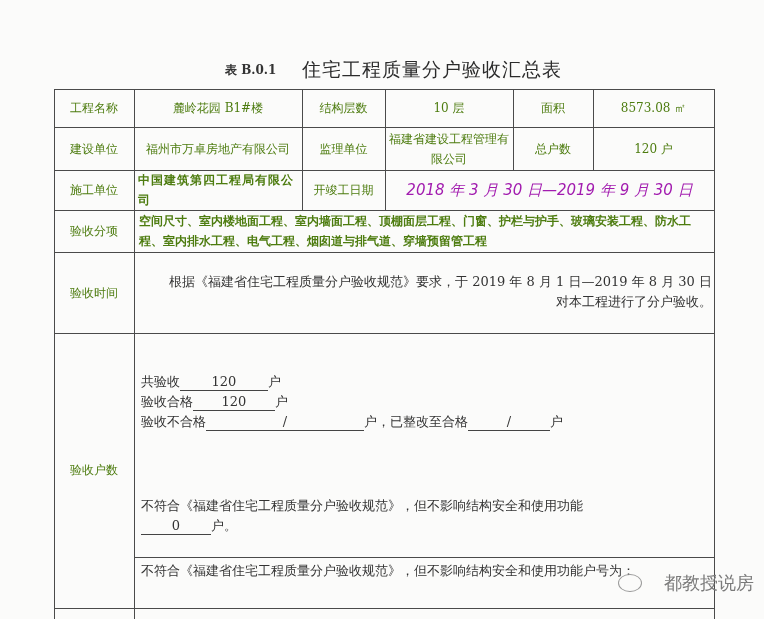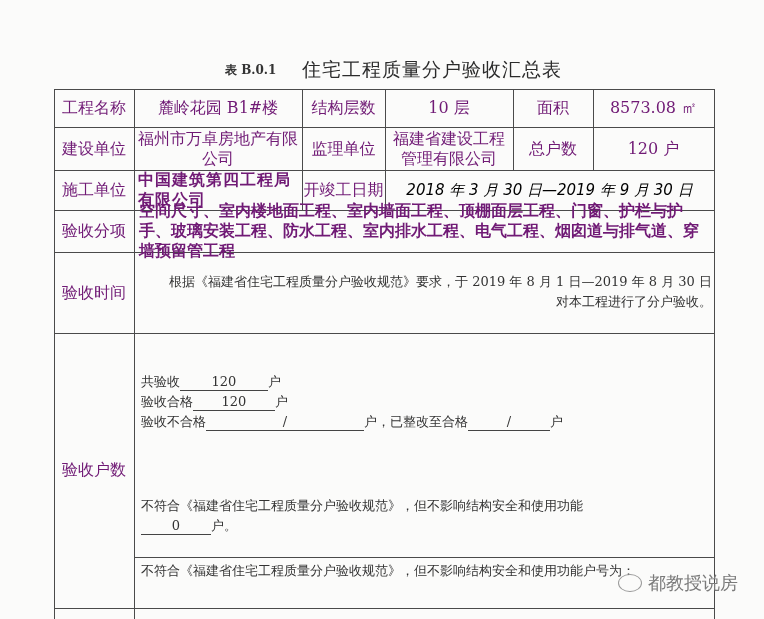--- a/index.html
+++ b/index.html
@@ -7,26 +7,26 @@
     width:764px; height:619px; overflow:hidden; position:relative;
     background:#fbfbfa;
     font-family:"DejaVu Serif", "Liberation Serif", serif;
     color:#333;
   }
   .title-wrap { position:absolute; top:57px; left:0; width:700px; height:26px; }
   .table-no { position:absolute; left:225px; top:5px; font-size:12px; font-weight:bold; color:#333; }
   .title { position:absolute; left:302px; top:0; font-size:19px; color:#2b2b2b; letter-spacing:1px; }
   .hl { position:absolute; height:0; border-top:1.3px solid #4a4a4a; }
   .vl { position:absolute; width:0; border-left:1.3px solid #4a4a4a; }
-  .cell { position:absolute; display:flex; align-items:center; justify-content:center; text-align:center; font-size:16px; line-height:20px; color:#701a75; box-sizing:border-box; }
+  .cell { position:absolute; display:flex; align-items:center; justify-content:center; text-align:center; font-size:12px; line-height:20px; color:#4d7c0f; box-sizing:border-box; }
   .left { justify-content:flex-start; text-align:left;font-weight:bold; }
-  .hand { font-family:"DejaVu Sans", sans-serif; font-style:italic; font-size:15px; color:#000000; }
+  .hand { font-family:"DejaVu Sans", sans-serif; font-style:italic; font-size:15px; color:#a21caf; }
   .text-block { position:absolute; font-size:13px; line-height:20px; color:#333; }
   .uline { display:inline-block; border-bottom:1px solid #444; text-align:center; line-height:16px; }
-  .wm { position:absolute; left:618px; top:571px; font-family:"DejaVu Sans", sans-serif; font-size:18px; color:#7a7a7a; display:flex; align-items:center; gap:6px; }
+  .wm { position:absolute; left:618px; top:571px; font-family:"DejaVu Sans", sans-serif; font-size:18px; color:#7a7a7a; display:flex; align-items:center; gap:22px; }
   .wm-icon { width:22px; height:16px; border:1.5px solid #999; border-radius:50%; position:relative; }
 </style>
 </head>
 <body>
 
 <div class="title-wrap">
   <span class="table-no">表 B.0.1</span>
   <span class="title">住宅工程质量分户验收汇总表</span>
 </div>
 

